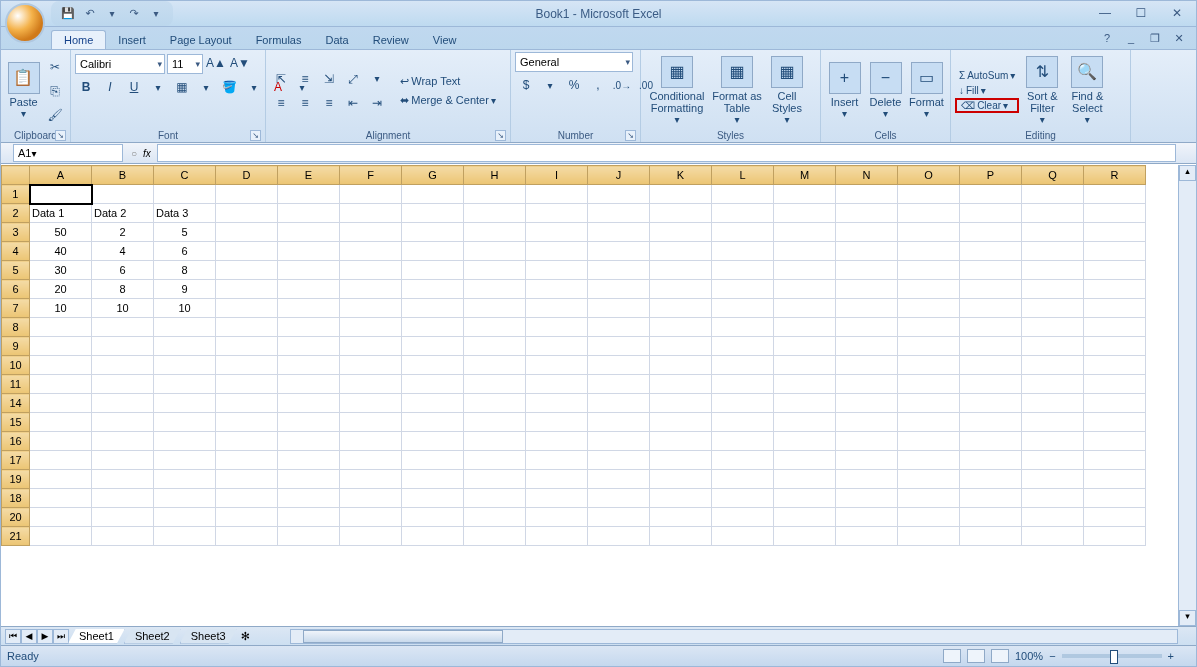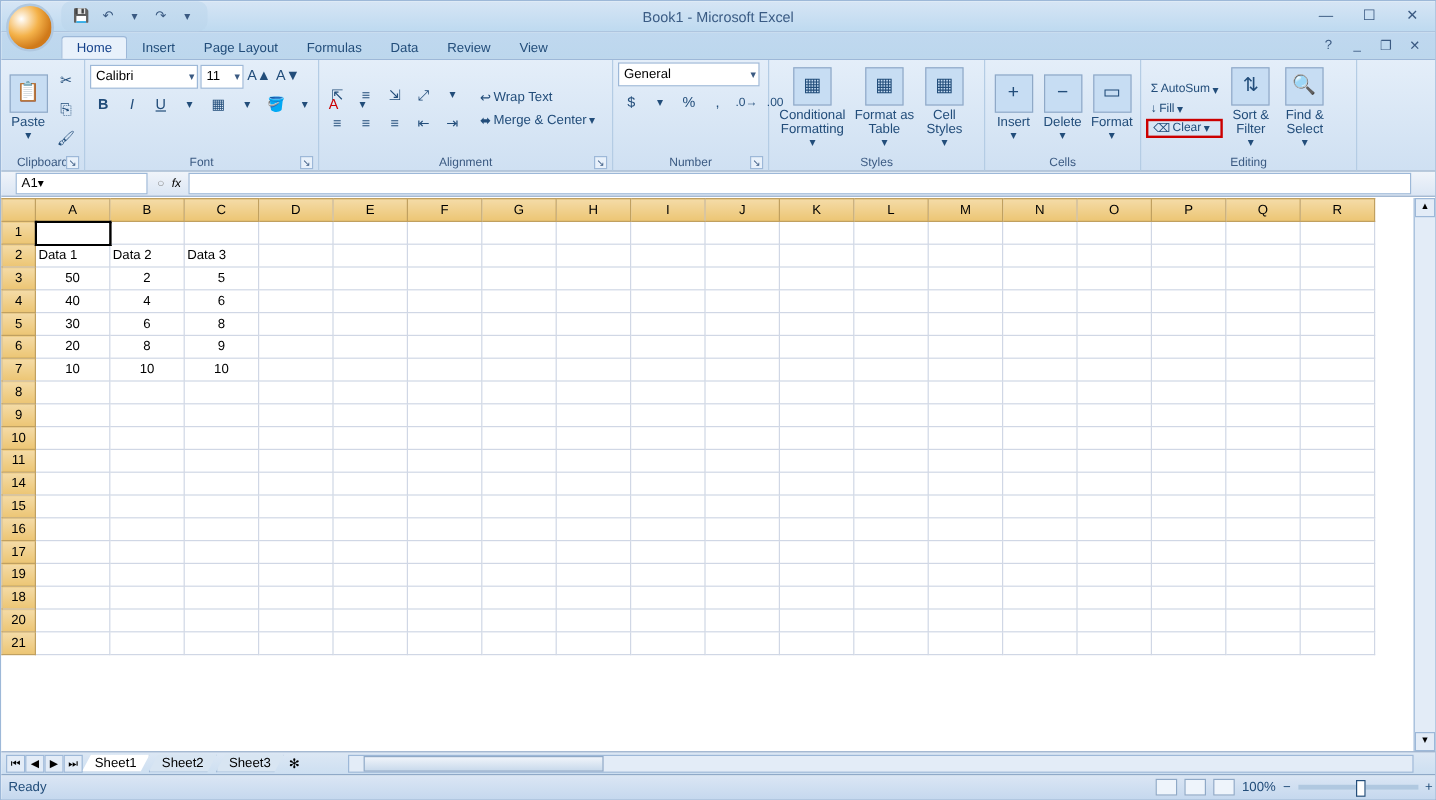--- a/index.html
+++ b/index.html
@@ -42,21 +42,21 @@
 .txt-left{text-align:left;}
 .txt-right{text-align:center;}
 .sheet-tabs { position:absolute; bottom:21px; left:0; right:0; height:19px; background:linear-gradient(#dce7f4,#cddff1); display:flex; align-items:center; font-size:11px; border-top:1px solid #8fa9c7;}
 .sheet-nav { display:flex; gap:0; margin-left:4px;}
 .sheet-nav span{ width:16px; height:15px; border:1px solid #9db8d8; display:flex; align-items:center; justify-content:center; font-size:9px; background:#e3ecf7;}
 .sheet-tab { padding:1px 10px; background:#fff; border:1px solid #9db8d8; border-top:none; margin-left:-1px; clip-path: polygon(8px 0, 100% 0, calc(100% - 8px) 100%, 0 100%);}
 .sheet-tab.inactive { background:#d8e5f2;}
 .hscroll { flex:1; margin:0 18px 0 40px; height:15px; background:#e3ecf7; border:1px solid #9db8d8; position:relative;}
 .hscroll .thumb{position:absolute; left:12px; top:0; bottom:0; width:200px; background:linear-gradient(#f0f4fa,#c9daec); border:1px solid #8fa9c7;}
 .statusbar { position:absolute; bottom:0; left:0; right:0; height:21px; background:linear-gradient(#dbe6f4,#c5d8ee); display:flex; align-items:center; font-size:11px; color:#224d7a; border-top:1px solid #8fa9c7; padding:0 6px;}
-.status-right{position:absolute; right:2px; display:flex; align-items:center; gap:6px;}
+.status-right{position:absolute; right:22px; display:flex; align-items:center; gap:6px;}
 .view-btn{width:18px; height:14px; border:1px solid #8fa9c7; background:#eef4fb;}
 .zoom-slider{width:100px; height:4px; background:#b0c8e0; position:relative;}
 .zoom-slider::before{content:""; position:absolute; left:48px; top:-4px; width:6px; height:12px; background:#fff; border:1px solid #224d7a;}
 .vscroll { position:absolute; right:0; top:164px; bottom:40px; width:18px; background:#e3ecf7; border-left:1px solid #9db8d8;}
 .vscroll .up,.vscroll .down{height:16px; background:#e3ecf7; border:1px solid #9db8d8; font-size:9px; text-align:center;}
 .small{font-size:10px;}
 .stack{display:flex; flex-direction:column; gap:2px;}
 .row{display:flex; gap:2px; align-items:flex-end;}
 </style>
 </head>

